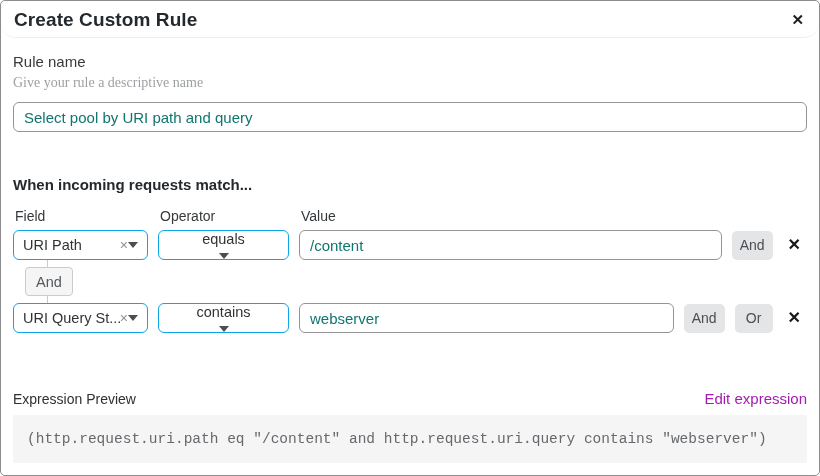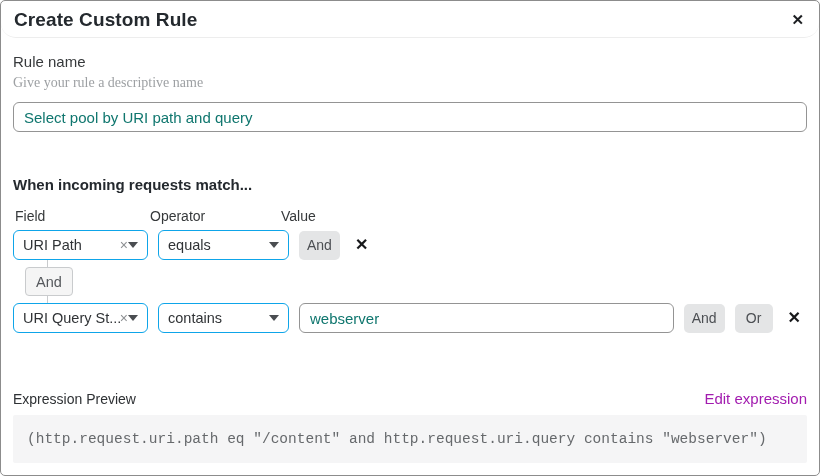--- a/index.html
+++ b/index.html
@@ -36,34 +36,34 @@
   .helper { margin-top: 5px; font-size: 14px; color: #9da0a3; font-family: Liberation Serif, serif; }
   .text-input {
     height: 30px; border: 1px solid #949494; border-radius: 6px;
     padding: 0 10px; font-family: inherit; font-size: 15px; color: #0f766e;
     background: #fff; outline: none; width: 100%;
   }
   .rule-input { margin-top: 11px; display: block; }
 
   .section-heading { margin-top: 44px; font-size: 15px; font-weight: 700; color: #24292e; }
 
-  .cols { display: flex; margin-top: 15px; font-size: 14px; color: #36393b; }
+  .cols { display: flex; gap: 10px; margin-top: 15px; font-size: 14px; color: #36393b; }
   .col-field { width: 135px; padding-left: 2px; }
   .col-operator { width: 131px; padding-left: 2px; }
   .col-value { flex: 1; padding-left: 2px; }
 
   .match-row { display: flex; gap: 10px; align-items: center; margin-top: 6px; }
   .select {
     height: 30px; border: 1px solid #0ea5e9; border-radius: 6px;
     display: flex; align-items: center; 
     padding: 0 9px; background: #fff; cursor: pointer;
     font-size: 14.5px; color: #303336; flex: none;
   }
   .select.field-select { width: 135px; }
-  .select.operator-select { width: 131px; }
+  .select.operator-select { width: 131px; flex-direction: column; }
   .select-label { flex: 1; white-space: nowrap; overflow: hidden; }
   .clear-x { color: #8d9093; font-size: 14px; line-height: 1; cursor: pointer; }
   .caret {
     width: 0; height: 0; flex: none;
     border-left: 5px solid transparent; border-right: 5px solid transparent;
     border-top: 6px solid #4a4d51;
   }
   .value-input { flex: 1 1 auto; width: auto; }
   .conn-btn {
     height: 29px; padding: 0 8px; min-width: 38px; flex: none;
@@ -126,20 +126,21 @@
     <div class="match-row">
       <div class="select field-select">
         <span class="select-label">URI Path</span>
         <span class="clear-x">×</span>
         <span class="caret"></span>
       </div>
       <div class="select operator-select">
         <span class="select-label">equals</span>
         <span class="caret"></span>
       </div>
+      <input class="text-input value-input" type="text" value="/content" style="">
       <button class="conn-btn">And</button>
       <button class="row-delete">✕</button>
     </div>
 
     <div class="connector-wrap">
       <div class="connector-line"></div>
       <button class="chip">And</button>
     </div>
 
     <div class="match-row">

